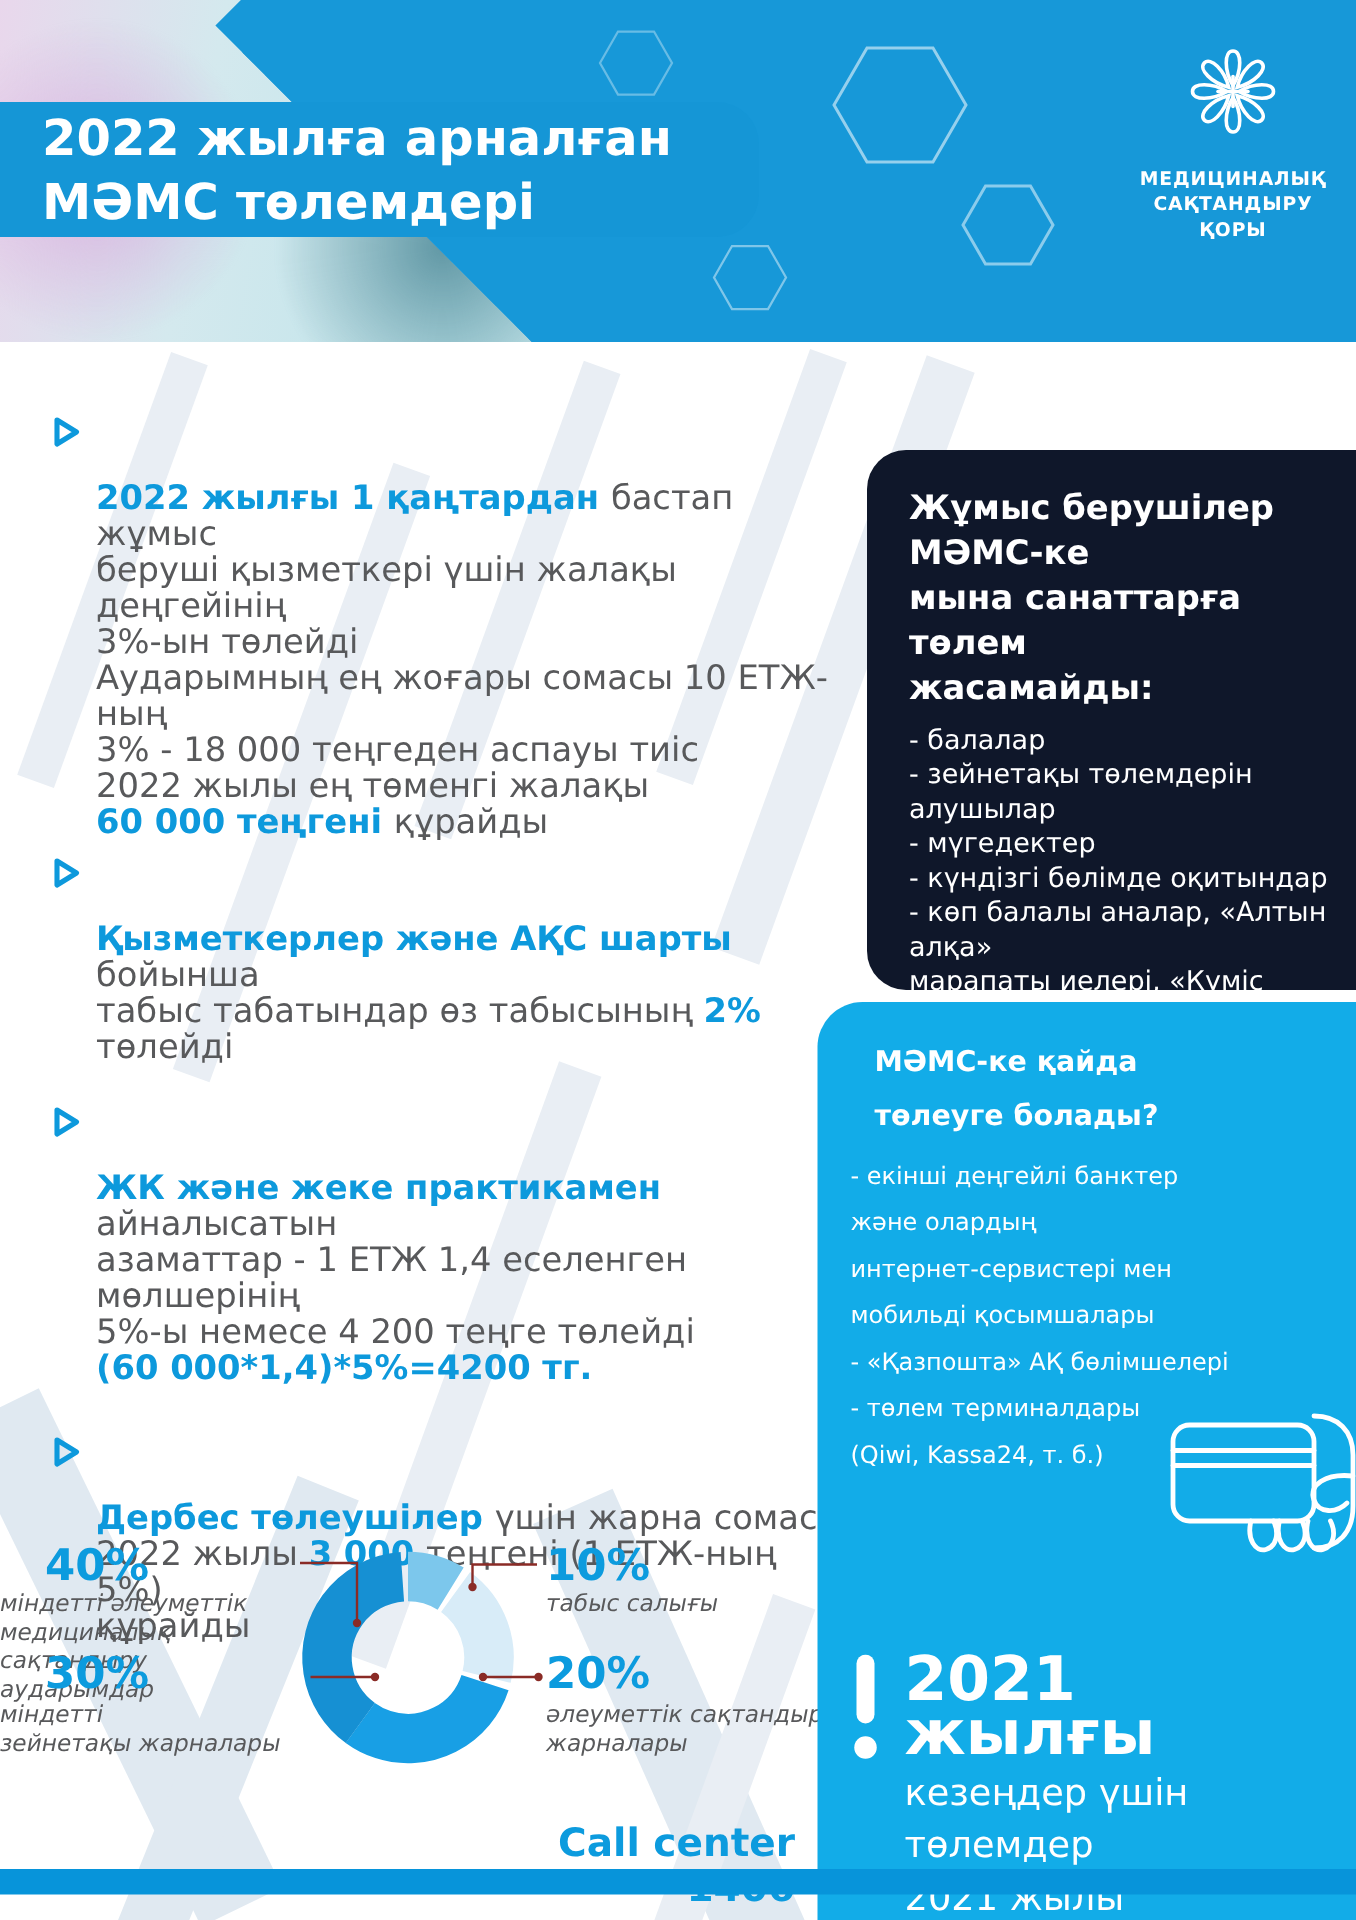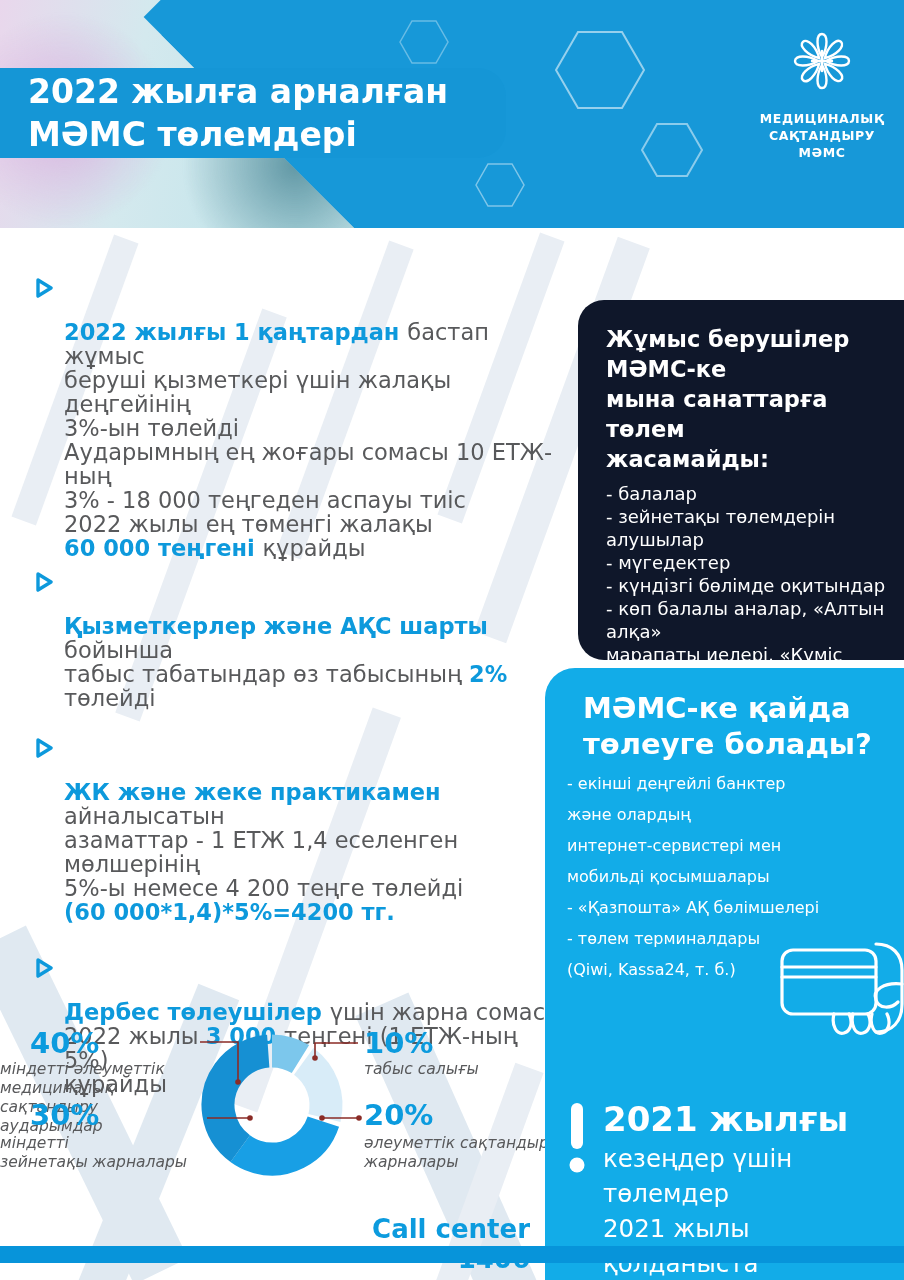--- a/index.html
+++ b/index.html
@@ -36,26 +36,26 @@
   .bullet{position:relative;padding-left:28px;font-size:22.5px;line-height:24px;color:#58595B;}
   .bullet .hl{color:#0D99DC;font-weight:bold;}
   .marker{position:absolute;left:0;top:6px;}
   
   #box-exempt{position:absolute;left:578px;top:300px;width:326px;height:360px;background:#0f172a;
               border-radius:26px 0 0 26px;z-index:3;color:#fff;box-sizing:border-box;padding:24px 10px 0 28px;}
   #box-exempt .btitle{font-size:22.5px;line-height:30px;font-weight:bold;margin-bottom:8px;}
   #box-exempt .box-line{font-size:18px;line-height:23px;}
   #box-where{position:absolute;left:545px;top:668px;width:359px;height:612px;background:#12ACE8;
              border-radius:30px 0 0 0;z-index:3;color:#fff;box-sizing:border-box;padding:22px 8px 0 22px;}
-  #box-where .btitle{font-size:29px;line-height:36px;font-weight:bold;margin:0 0 6px 16px;}
+  #box-where .btitle{font-size:19px;line-height:36px;font-weight:bold;margin:0 0 6px 16px;}
   #box-where .box-line{font-size:16px;line-height:31px;}
   #card-icon{position:absolute;left:233px;top:272px;}
   #note{position:relative;margin-top:116px;padding-left:36px;}
   #note .ex{position:absolute;left:2px;top:2px;}
-  #note .ntitle{font-size:34px;font-weight:bold;line-height:36px;}
+  #note .ntitle{font-size:41px;font-weight:bold;line-height:36px;}
   #note .nbody{font-size:24.5px;line-height:35px;margin-top:4px;}
   
   #donut-svg{position:absolute;left:132px;top:1022px;z-index:2;}
   .pct{position:absolute;font-size:29px;font-weight:bold;color:#0C9BDE;z-index:2;}
   .cap{position:absolute;font-size:15.5px;line-height:19px;font-style:italic;color:#58595B;z-index:2;}
   .ra{text-align:left;}
   
   #callcenter{position:absolute;left:300px;top:1214px;width:230px;text-align:right;
               font-size:26px;font-weight:bold;color:#0C9BDE;z-index:4;}
   #footer-bar{position:absolute;left:0;top:1246px;width:904px;height:17px;background:#0794DA;z-index:5;}
@@ -105,21 +105,21 @@
         <path transform="rotate(225)" d="M0,-4 C-6,-14 -6,-27 0,-27 C6,-27 6,-14 0,-4 Z"></path>
         <path transform="rotate(270)" d="M0,-4 C-6,-14 -6,-27 0,-27 C6,-27 6,-14 0,-4 Z"></path>
         <path transform="rotate(315)" d="M0,-4 C-6,-14 -6,-27 0,-27 C6,-27 6,-14 0,-4 Z"></path>
         <line x1="0" y1="-10" x2="0" y2="10"></line>
           <line x1="-10" y1="0" x2="10" y2="0"></line>
       </g>
     </svg>
     <div class="ltxt">
       <div>МЕДИЦИНАЛЫҚ</div>
       <div>САҚТАНДЫРУ</div>
-      <div>МӘМС</div>
+      <div>ҚОРЫ</div>
     </div>
   </div>
 
   <div id="banner">
     <div>2022 жылға арналған</div>
     <div>МӘМС төлемдері</div>
   </div>
 
   <div id="bullets">
     <div class="bullet pre" style="margin-bottom:6px;">

